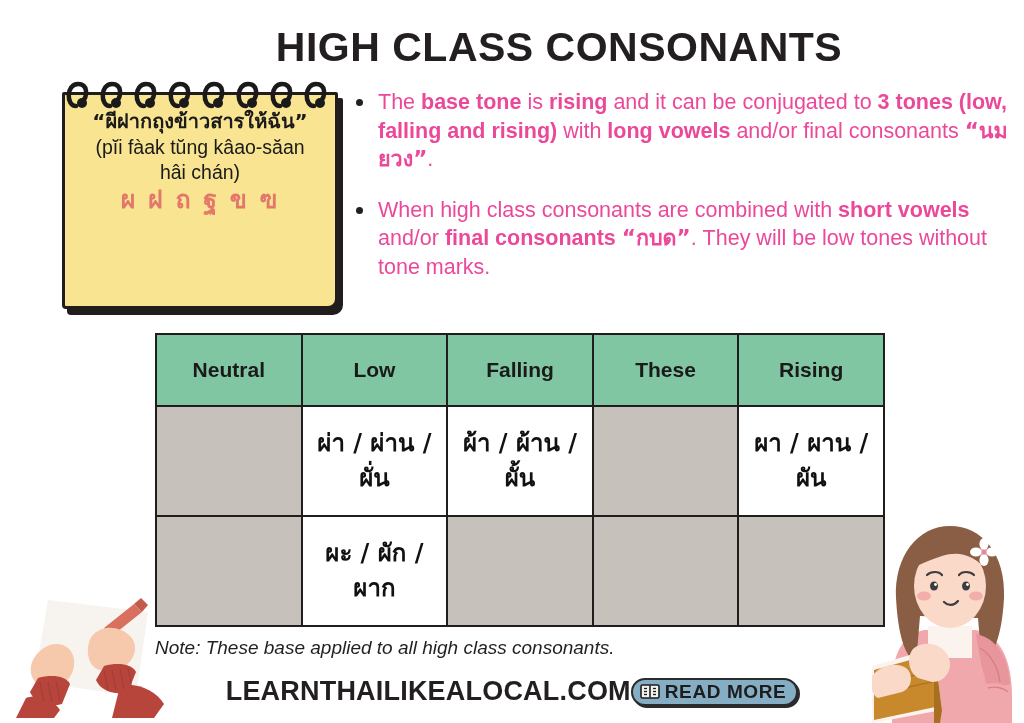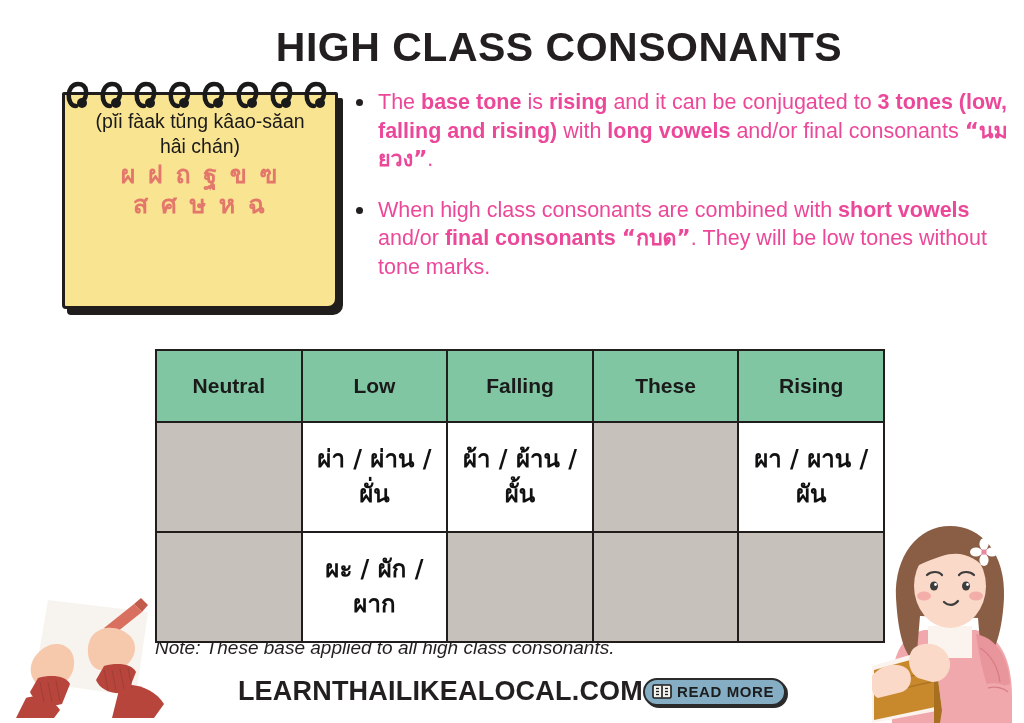--- a/index.html
+++ b/index.html
@@ -108,21 +108,21 @@
   .bullet b { font-weight: bold; }
   .thai-inline {
     font-family: "DejaVu Sans", "Liberation Sans", sans-serif;
     font-weight: bold;
   }
 
   
   #tone-table {
     position: absolute;
     left: 155px;
-    top: 349px;
+    top: 333px;
     width: 730px;
     border-collapse: collapse;
     table-layout: fixed;
     z-index: 2;
   }
   #tone-table td, #tone-table th {
     border: 2.5px solid #201d1c;
     text-align: center;
     vertical-align: middle;
     padding: 0;
@@ -181,21 +181,21 @@
     gap: 5px;
     height: 28px;
     padding: 0 10px 0 7px;
     background: #85aec4;
     border: 2.5px solid #2b2b2b;
     border-radius: 14px;
     box-shadow: 2px 2px 0 #2b2b2b;
     cursor: pointer;
   }
   #read-more-label {
-    font-size: 15px;
+    font-size: 19px;
     font-weight: bold;
     letter-spacing: 0.6px;
     color: #1d1d1d;
     font-family: "Liberation Sans", "DejaVu Sans", sans-serif;
   }
 
   
   #illus-writing {
     position: absolute;
     left: 8px;
@@ -237,24 +237,24 @@
       <circle cx="92" cy="27" r="5"></circle>
         <circle cx="126" cy="27" r="5"></circle>
       <circle cx="160" cy="27" r="5"></circle>
         <circle cx="194" cy="27" r="5"></circle>
       <circle cx="228" cy="27" r="5"></circle>
         <circle cx="262" cy="27" r="5"></circle>
     </g>
   </svg>
 
   <div id="note-card">
+    <div class="note-thai-line">“ผีฝากถุงข้าวสารให้ฉัน”</div>
     <div class="note-roman-line">(pĭi fàak tŭng kâao-săan</div>
     <div class="note-roman-line">hâi chán)</div>
     <div class="note-letters">ผ ฝ ถ ฐ ข ฃ</div>
-    <div class="note-letters">ส ศ ษ ห ฉ</div>
   </div>
 
   <div id="bullets">
       <div class="bullet"><span class="dot"></span><span>The </span><b>base tone</b><span> is </span><b>rising</b><span> and it can be conjugated to </span><b>3 tones (low, falling and rising)</b><span> with </span><b>long vowels</b><span> and/or final consonants </span><b class="thai-inline">“นมยวง”</b><span>.</span></div>
       <div class="bullet"><span class="dot"></span><span>When high class consonants are combined with </span><b>short vowels</b><span> and/or </span><b>final consonants </b><b class="thai-inline">“กบด”</b><span>. They will be low tones without tone marks.</span></div>
     </div>
 
   <table id="tone-table">
     <thead>
       <tr id="thead-row">

